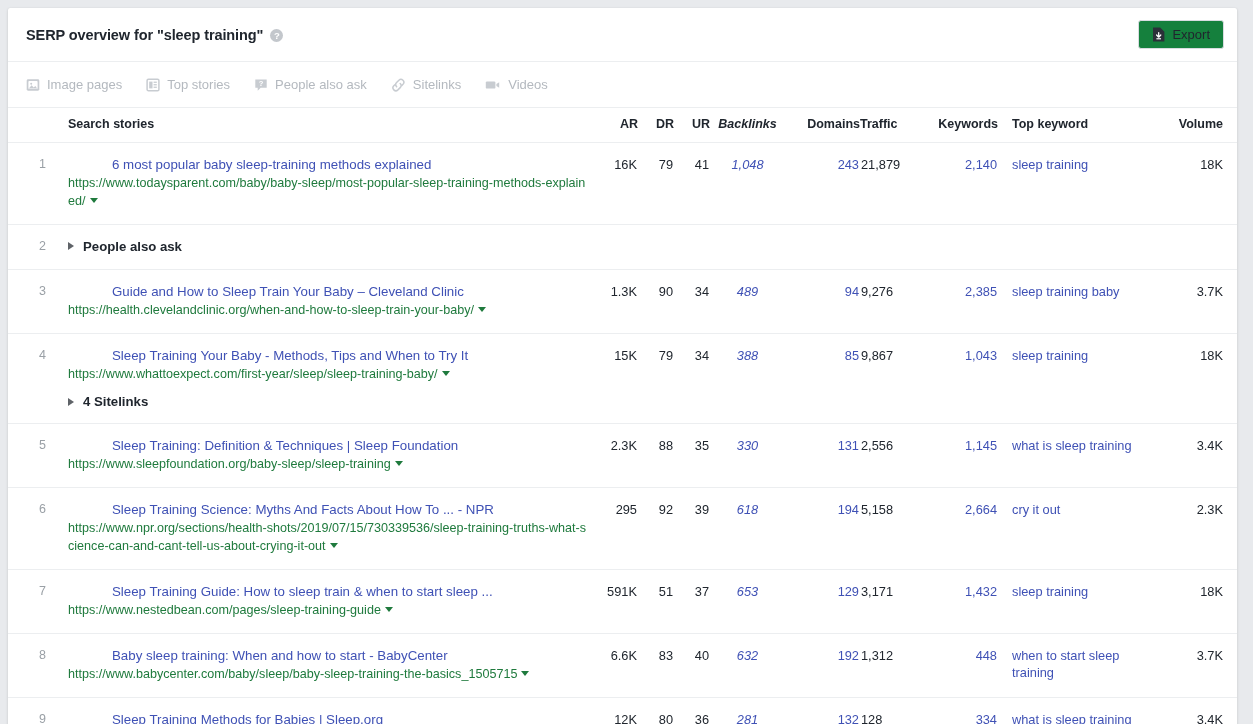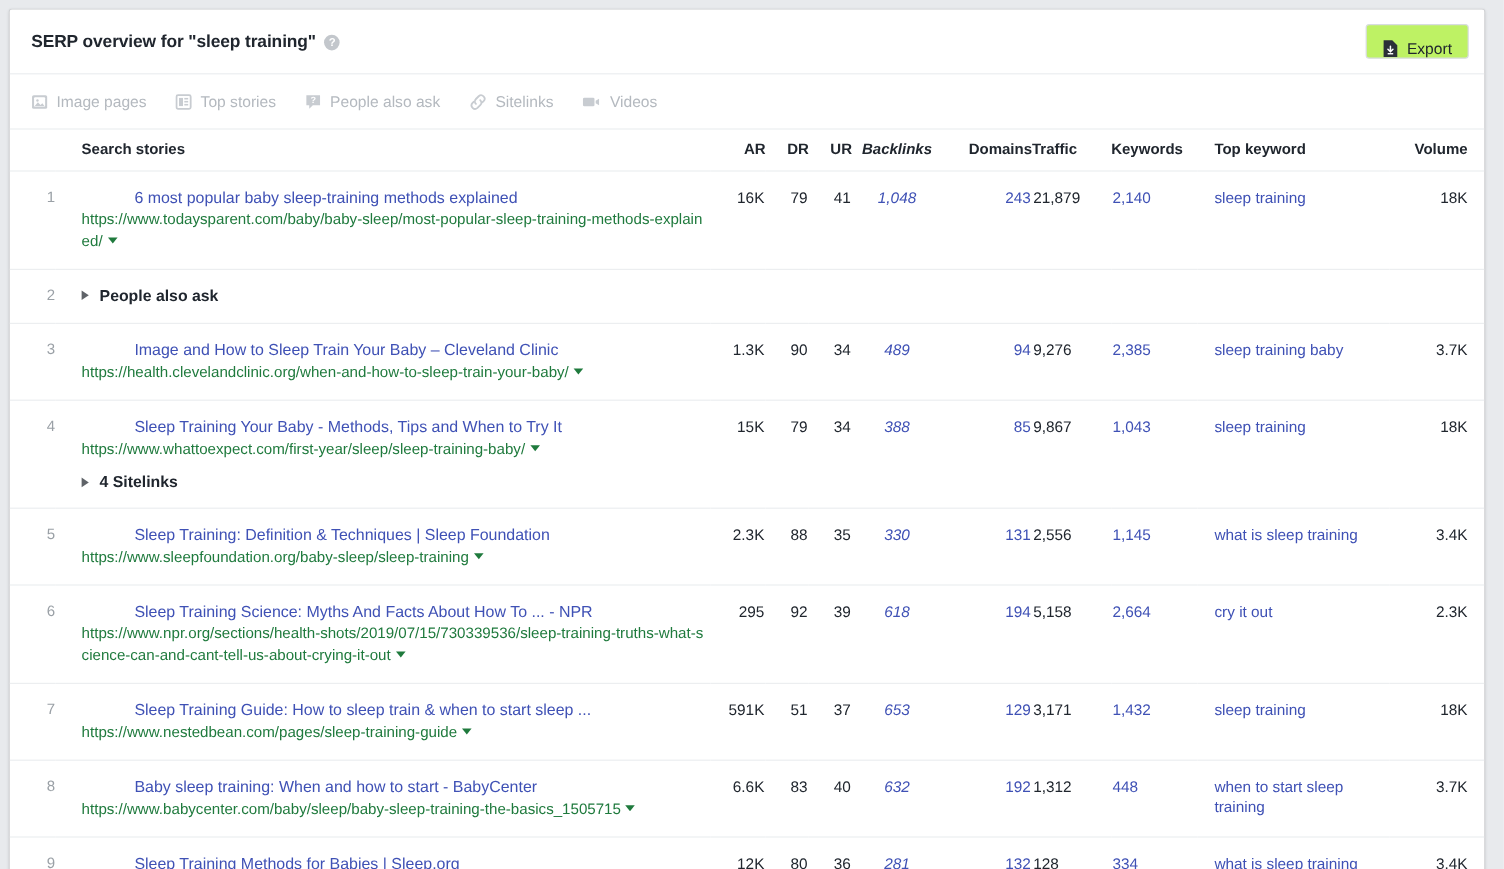--- a/index.html
+++ b/index.html
@@ -55,27 +55,27 @@
     display: inline-block;
     cursor: pointer;
     flex: none;
     position: relative;
     top: 1px;
   }
   .header-spacer { flex: 1 1 auto; }
 
   .export-btn {
     display: inline-flex;
-    align-items: flex-end;
+    align-items: center;
     gap: 7px;
     height: 29px;
     padding: 0 13px;
     border: 1px solid #d8dce0;
     border-radius: 3px;
-    background: #bef264;
+    background: #15803d;
     font-size: 13px;
     color: #20262e;
     cursor: pointer;
     white-space: nowrap;
   }
   .export-icon {
     width: 13px; height: 15px;
     flex: none;
     display: block;
   }
@@ -117,21 +117,21 @@
     white-space: nowrap;
   }
   .c-rank  { width: 38px;  text-align: right; padding-right: 0 !important; }
   .c-res   { width: 546px; text-align: left;  padding-left: 22px !important; }
   .c-ar    { width: 46px;  text-align: right; }
   .c-dr    { width: 36px;  text-align: right; }
   .c-ur    { width: 36px;  text-align: right; }
   .c-bl    { width: 75px;  text-align: center; font-style: italic; }
   .c-dom   { width: 75px;  text-align: right; }
   .c-tr    { width: 66px;  text-align: left; }
-  .c-kw    { width: 72px;  text-align: left; }
+  .c-kw    { width: 72px;  text-align: right; }
   .c-tkw   { width: 160px; text-align: left;  padding-left: 14px !important; }
   .c-vol   { width: 79px;  text-align: right; padding-right: 14px !important; }
 
   table.serp tbody td {
     border-bottom: 1px solid #eceef0;
     vertical-align: top;
     padding-top: 13px;
     padding-bottom: 14px;
     color: #20262e;
   }
@@ -321,21 +321,21 @@
         </tr>
         <tr class="feature-row">
           <td class="c-rank"><span class="rank-num">2</span></td>
           <td class="c-res" colspan="10"><span class="feature-label">
               <span class="caret-right"></span>
               <span>People also ask</span>
             </span></td>
         </tr>
         <tr>
           <td class="c-rank"><span class="rank-num">3</span></td>
-          <td class="c-res"><a class="res-title">Image and How to Sleep Train Your Baby – Cleveland Clinic</a><div><span class="res-url">https://health.clevelandclinic.org/when-and-how-to-sleep-train-your-baby/</span><span class="caret-down"></span></div></td>
+          <td class="c-res"><a class="res-title">Guide and How to Sleep Train Your Baby – Cleveland Clinic</a><div><span class="res-url">https://health.clevelandclinic.org/when-and-how-to-sleep-train-your-baby/</span><span class="caret-down"></span></div></td>
           <td class="c-ar"><span class="num">1.3K</span></td>
           <td class="c-dr"><span class="num">90</span></td>
           <td class="c-ur"><span class="num">34</span></td>
           <td class="c-bl"><span class="num link">489</span></td>
           <td class="c-dom"><span class="num link">94</span></td>
           <td class="c-tr"><span class="num">9,276</span></td>
           <td class="c-kw"><span class="num link">2,385</span></td>
           <td class="c-tkw"><span class="topkw">sleep training baby</span></td>
           <td class="c-vol"><span class="num">3.7K</span></td>
         </tr>

